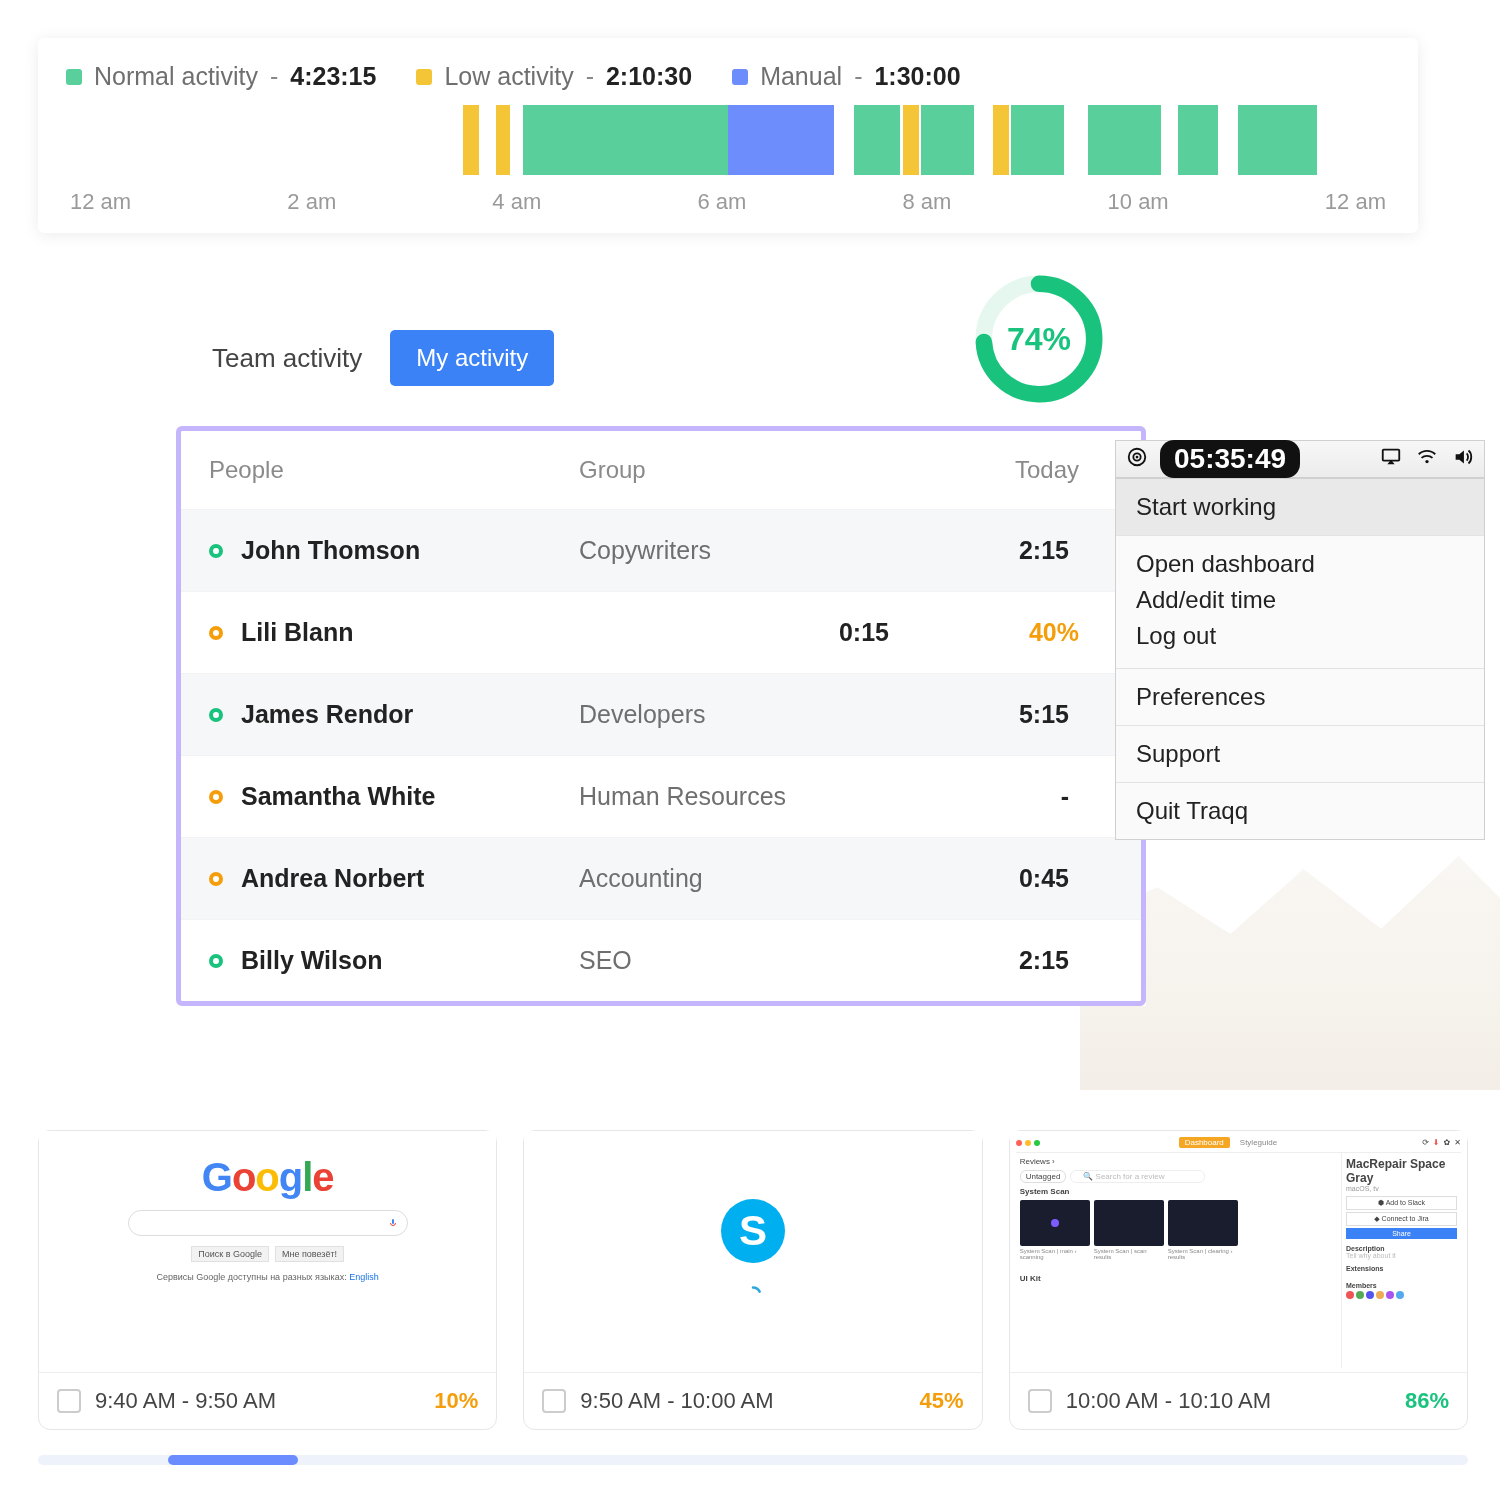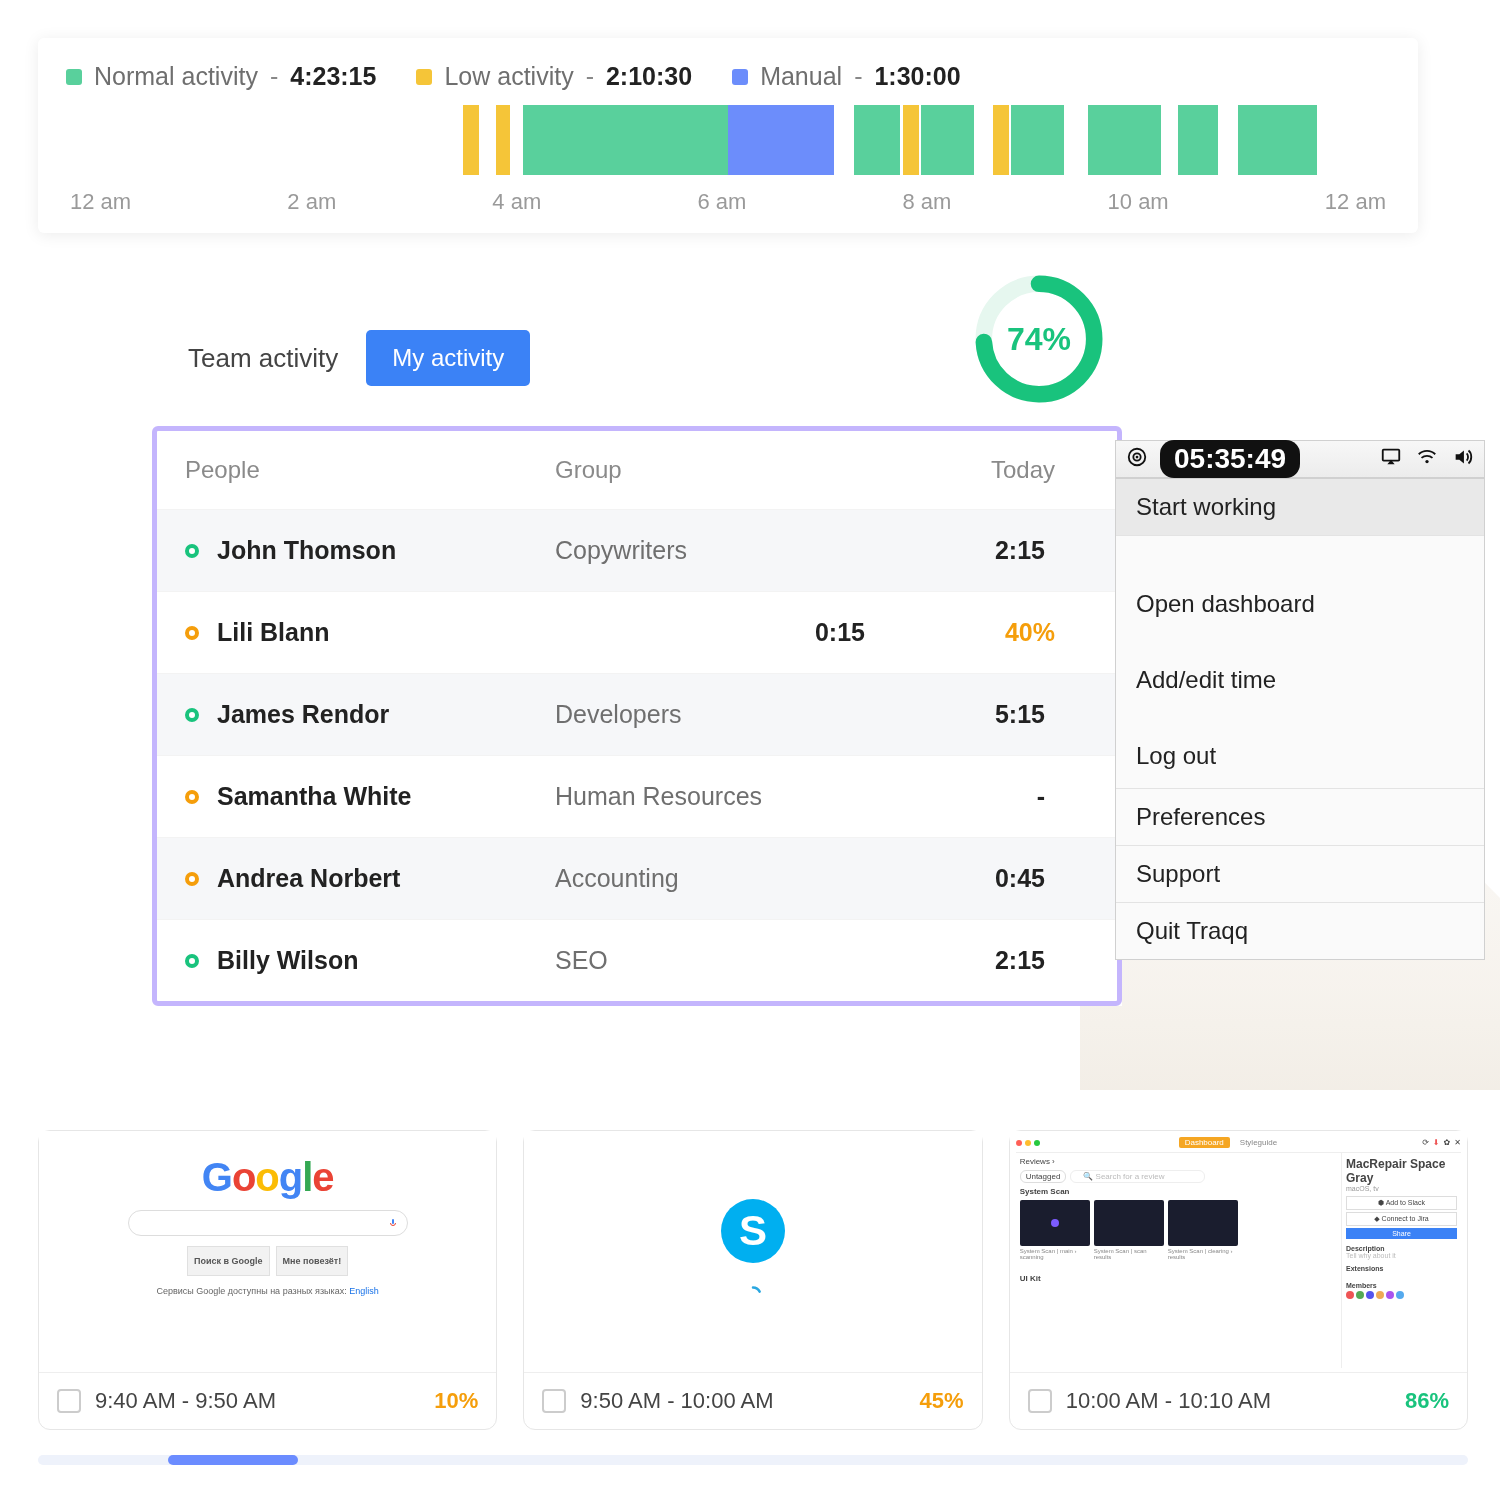--- a/index.html
+++ b/index.html
@@ -45,21 +45,21 @@
   }
   .axis {
     display: flex; justify-content: space-between;
     font-size: 22px; color: #9a9a9a;
     padding: 6px 4px 0 4px;
   }
 
   
   .activity-card {
     position: absolute;
-    left: 112px; top: 310px;
+    left: 136px; top: 310px;
     width: 1010px;
     background: #fff;
     padding-top: 20px;
     padding-left: 40px;
   }
   .tabs-row {
     display: flex; align-items: center; gap: 22px;
     padding-left: 30px;
     font-size: 26px;
   }
@@ -141,21 +141,21 @@
     background: #fafafa;
     border: 1px solid #d0d0d0;
     font-size: 24px; color: #222;
   }
   .dropdown .item {
     padding: 14px 20px;
     border-bottom: 1px solid #e3e3e3;
   }
   .dropdown .item.selected { background: #e9e9e9; }
   .dropdown .group { padding: 10px 20px 14px 20px; border-bottom:1px solid #e3e3e3; }
-  .dropdown .group div { padding: 4px 0; margin-top: 40px; }
+  .dropdown .group div { padding: 4px 0; }
 
   
   .shots-row {
     position: absolute;
     left: 38px; top: 1130px;
     width: 1430px;
     display: flex; gap: 26px;
   }
   .shot-card {
     width: 460px; height: 300px;
@@ -182,21 +182,21 @@
   }
   .shot-footer .left { display:flex; align-items:center; }
   .shot-pct { font-weight: 700; }
 
   .google-logo { font-size: 40px; font-weight: 600; letter-spacing: -1px; }
   .g1{color:#4285F4}.g2{color:#EA4335}.g3{color:#FBBC05}.g4{color:#4285F4}.g5{color:#34A853}.g6{color:#EA4335}
   .search-box {
     width: 280px; height: 26px; border:1px solid #ddd; border-radius: 14px;
     margin: 10px auto; display:flex; align-items:center; justify-content:flex-end; padding:0 8px;
   }
-  .mini-btn { font-size:9px; color:#555; background:#f2f2f2; border:1px solid #e0e0e0; padding:9px 6px;font-weight:bold; }
+  .mini-btn { font-size:9px; color:#555; background:#f2f2f2; border:1px solid #e0e0e0; padding:2px 6px; }
 
   .skype-circle {
     width: 64px; height: 64px; border-radius: 50%; background: #00aff0;
     display:flex; align-items:center; justify-content:center;
     color:#fff; font-size: 42px; font-weight:700; font-family: Arial;
   }
 
   .scroll-track {
     position: absolute; left: 38px; top: 1455px;
     width: 1430px; height: 10px; background: #eef2fb; border-radius: 5px;

